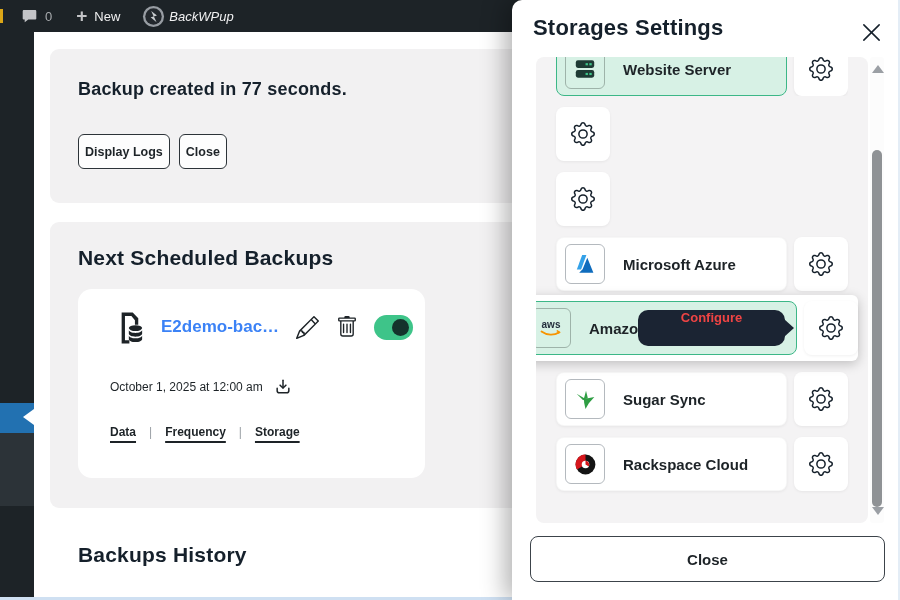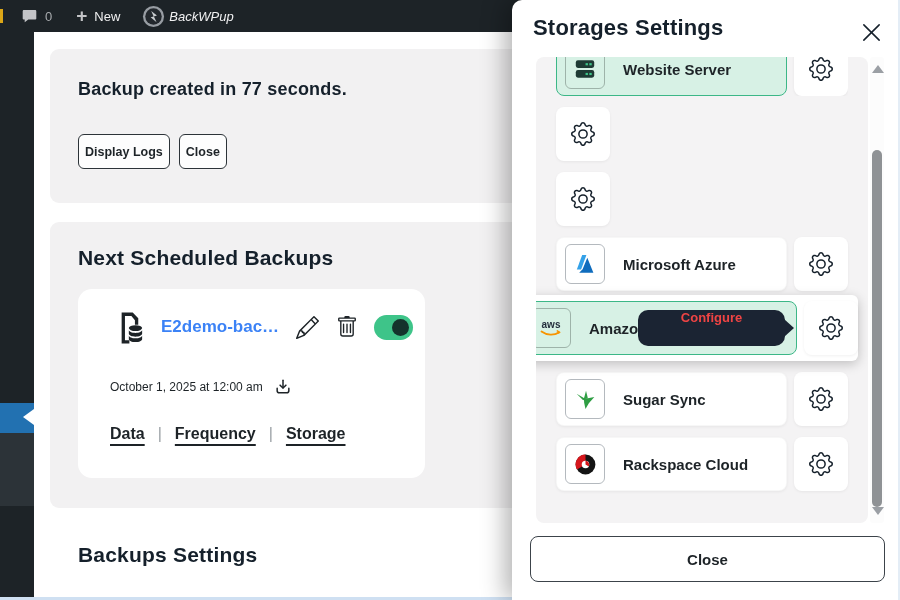--- a/index.html
+++ b/index.html
@@ -38,21 +38,21 @@
     font-family:"Liberation Sans",sans-serif; font-size:12.5px; font-weight:700; padding:0 6px; height:35px; cursor:pointer;
   }
   .sched-title { position:absolute; left:28px; top:24px; font-size:21px; }
   .job-card { position:absolute; left:28px; top:67px; width:347px; height:189px; background:#fff; border-radius:14px; }
   .job-row { position:absolute; left:37px; top:20px; display:flex; align-items:center; }
   .job-name { font-size:17px; font-weight:800; margin-left:15px; color:#3b82f6; }
   .job-act { margin-left:17px; background:none; border:none; cursor:pointer; display:flex; align-items:center; }
   .toggle { position:relative; width:39px; height:25px; border-radius:13px; margin-left:16px; cursor:pointer; }
   .toggle-knob { position:absolute; right:4px; top:4px; width:17px; height:17px; border-radius:50%; }
   .job-date { position:absolute; left:32px; top:88px; display:flex; align-items:center; gap:10px; font-size:12px; color:#1d2327; }
-  .job-links { position:absolute; left:32px; top:136px; display:flex; align-items:center; gap:13px; font-size:16px; font-weight:700; }
+  .job-links { position:absolute; left:32px; top:136px; display:flex; align-items:center; gap:13px; font-size:12px; font-weight:700; }
   .job-link { color:#1d2327; text-decoration:underline; text-underline-offset:5px; text-decoration-thickness:1.5px; cursor:pointer; }
   .link-sep { color:#9aa0a5; font-weight:400; }
   .history-title { position:absolute; left:44px; top:511px; font-size:21px; }
 
   
   .modal { position:absolute; left:512px; top:0; width:388px; height:600px; background:#fff; z-index:10; border-top-left-radius:10px; box-shadow:-7px 0 24px rgba(0,0,0,.30); }
   .modal-title { position:absolute; left:21px; top:15px; font-size:22px; font-weight:800; color:#15202b; letter-spacing:.2px; }
   .modal-x { position:absolute; right:16px; top:19px; width:26px; height:26px; background:none; border:none; cursor:pointer; display:flex; align-items:center; justify-content:center; }
 
   .list-panel { position:absolute; left:24px; top:57px; width:332px; height:466px; background:#f4f3f4; border-radius:8px; }
@@ -182,21 +182,21 @@
         <div class="job-links">
           <span class="job-link">Data</span>
           <span class="link-sep">|</span>
           <span class="job-link">Frequency</span>
           <span class="link-sep">|</span>
           <span class="job-link">Storage</span>
         </div>
       </div>
     </div>
 
-    <div class="h-big history-title">Backups Settings</div>
+    <div class="h-big history-title">Backups History</div>
   </div>
 
   <div class="modal">
     <div class="modal-title">Storages Settings</div>
     <button class="modal-x">
       <svg width="23" height="23" viewBox="0 0 24 24">
           <path d="M4 4l16 16M20 4L4 20" stroke="#15202b" stroke-width="1.6" stroke-linecap="round"></path>
         </svg>
     </button>
 

